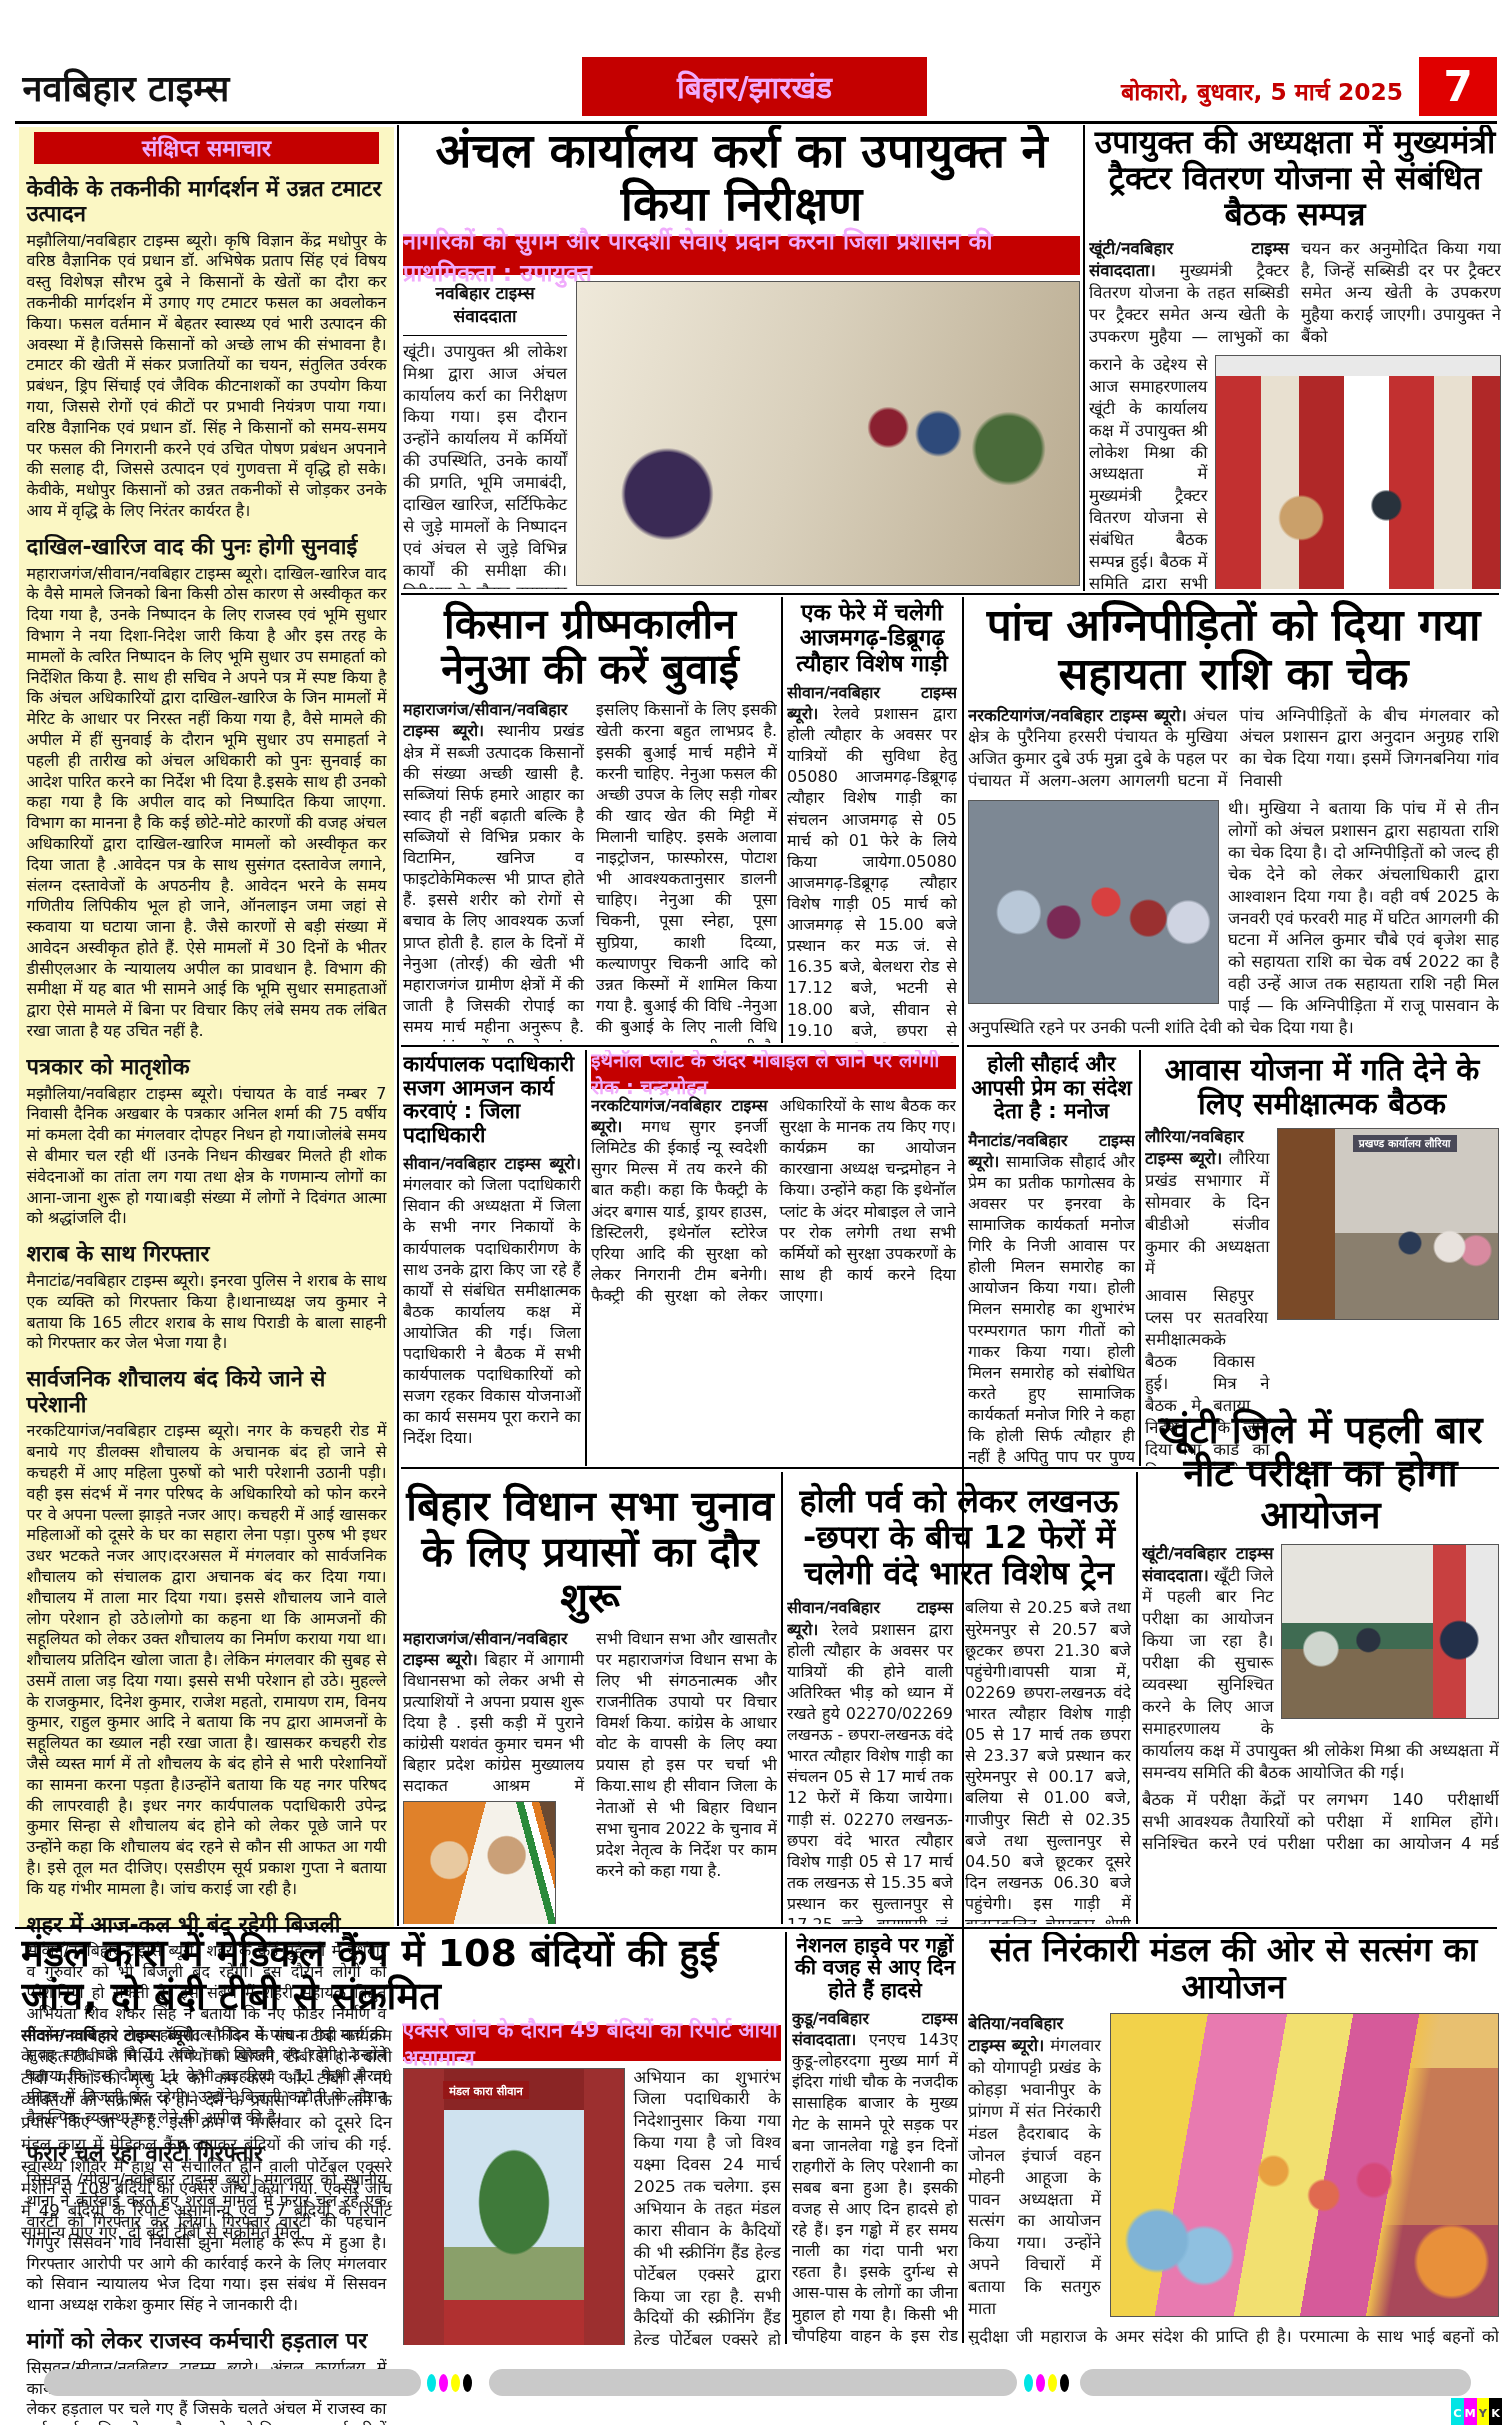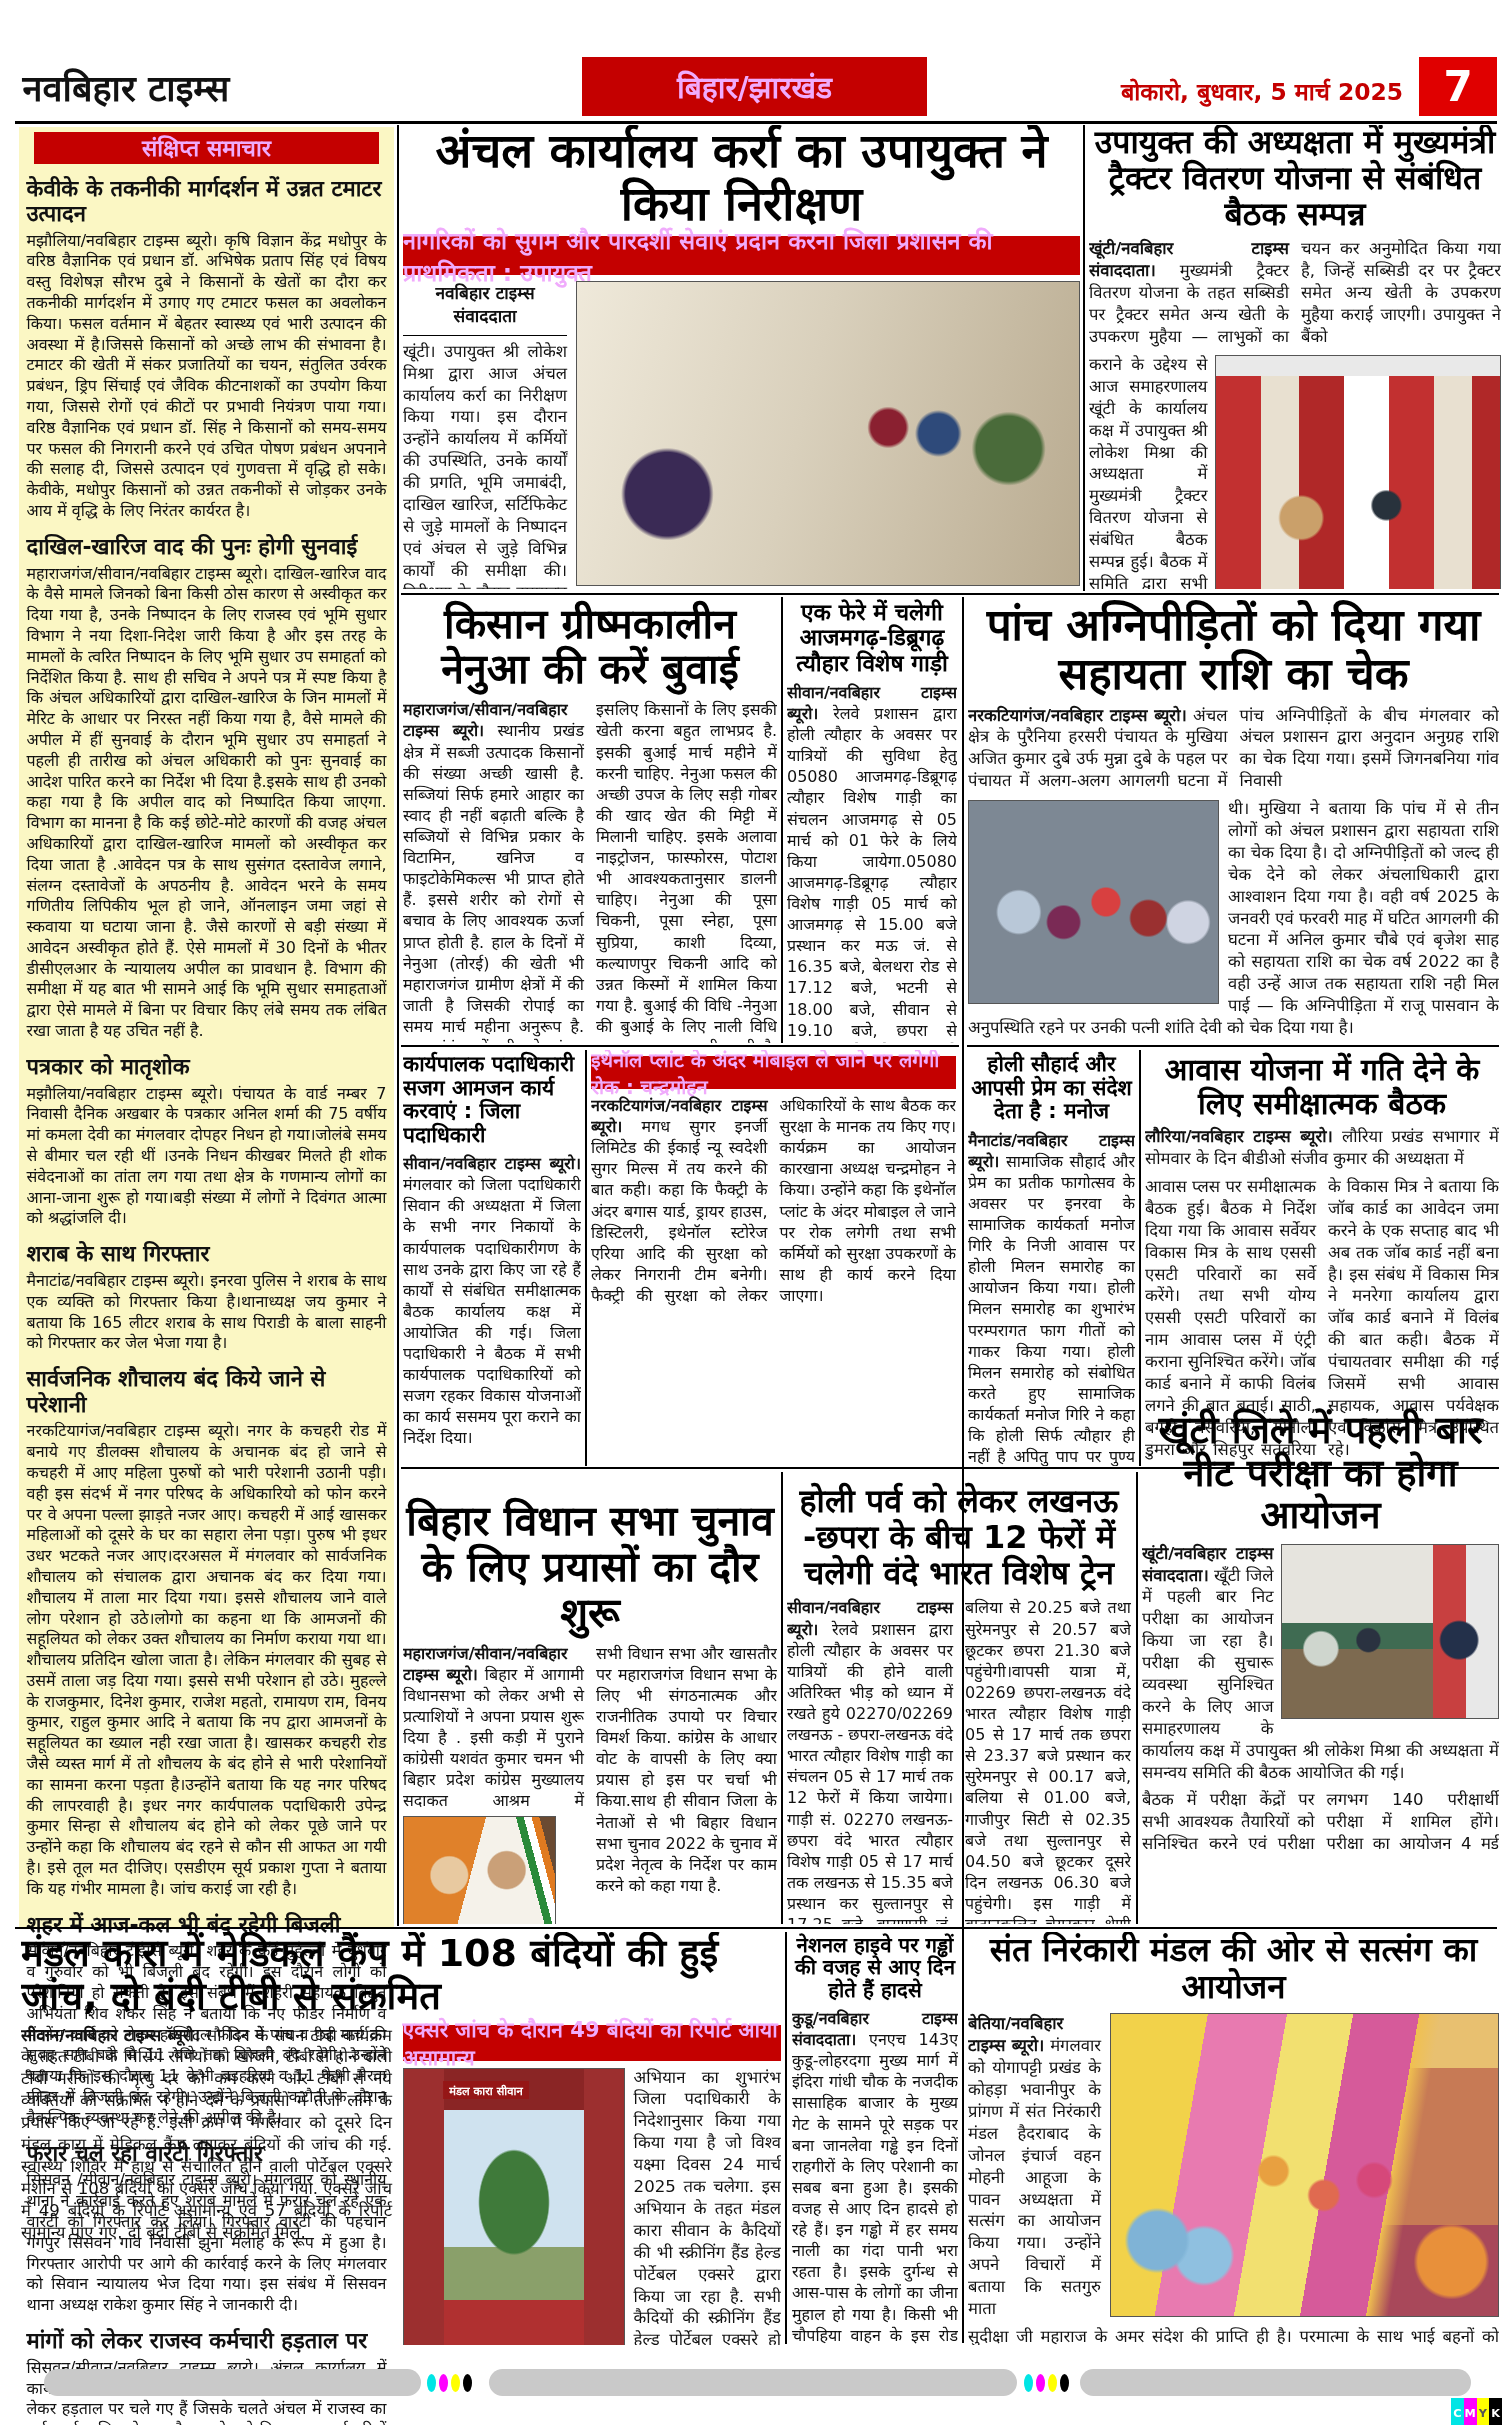--- a/index.html
+++ b/index.html
@@ -166,27 +166,35 @@
   </div>
 
   <div class="art" style="left:968px;top:1050px;width:167px;height:416px;">
     <div class="hl center" style="font-size:21px;margin-top:3px;">होली सौहार्द और आपसी प्रेम का संदेश देता है : मनोज</div>
     <p class="body-t mt" style="font-size:16px;"><b>मैनाटांड/नवबिहार टाइम्स ब्यूरो।</b> <span>सामाजिक सौहार्द और प्रेम का प्रतीक फागोत्सव के अवसर पर इनरवा के सामाजिक कार्यकर्ता मनोज गिरि के निजी आवास पर होली मिलन समारोह का आयोजन किया गया। होली मिलन समारोह का शुभारंभ परम्परागत फाग गीतों को गाकर किया गया। होली मिलन समारोह को संबोधित करते हुए सामाजिक कार्यकर्ता मनोज गिरि ने कहा कि होली सिर्फ त्यौहार ही नहीं है अपितु पाप पर पुण्य की विजय और अधर्म पर धर्म की विजय का भी त्यौहार है। ये सामाजिक सौहार्द्र और आपसी प्रेम का संदेश देता है। इस अवसर पर इनरवा के उप मुखिया आनंद मिश्रा, वेक्स अध्यक्ष बुनीलाल शाह, दीपेंद्र पटेल रवि गिरी मनु शाह,अनारूल मियां वाजिद मियां मनु कुशवाहा,कन्हैया उपस्थित रहे।</span></p>
   </div>
 
   <div class="art" style="left:1145px;top:1050px;width:354px;height:416px;">
     <div class="hl center" style="font-size:30px;margin-top:3px;">आवास योजना में गति देने के लिए समीक्षात्मक बैठक</div>
     <div class="mt" style="font-size:16.6px;">
+      <div class="ph" style="float:right;width:220px;height:190px;margin:1.5px 0 4.5px 7.5px;background:
+          linear-gradient(90deg,#7a4a28 0 26%, transparent 26%),
+          radial-gradient(circle at 60% 60%, #2a3a55 0 6%, transparent 7%),
+          radial-gradient(circle at 78% 62%, #e8e2dd 0 7%, transparent 8%),
+          radial-gradient(circle at 90% 64%, #d88aa0 0 6%, transparent 7%),
+          linear-gradient(180deg,#cfcac2 0 55%,#8a7f6e 55% 100%);">
+        <span class="sign" style="left:34%;top:6px;font-size:10.6px;background:rgba(40,40,60,.8);">प्रखण्ड कार्यालय लौरिया</span>
+      </div>
       <p class="body-t" style="font-size:16.6px;"><b>लौरिया/नवबिहार टाइम्स ब्यूरो।</b> <span>लौरिया प्रखंड सभागार में सोमवार के दिन बीडीओ संजीव कुमार की अध्यक्षता में</span></p>
     </div>
     <p class="body-t cols2 mt" style="font-size:16.6px;">आवास प्लस पर समीक्षात्मक बैठक हुई। बैठक मे निर्देश दिया गया कि आवास सर्वेयर विकास मित्र के साथ एससी एसटी परिवारों का सर्वे करेंगे। तथा सभी योग्य एससी एसटी परिवारों का नाम आवास प्लस में एंट्री कराना सुनिश्चित करेंगे। जॉब कार्ड बनाने में काफी विलंब लगने की बात बताई। साठी, बगही बसवरिया, गोनौली डुमरा और सिहपुर सतवरिया के विकास मित्र ने बताया कि जॉब कार्ड का आवेदन जमा करने के एक सप्ताह बाद भी अब तक जॉब कार्ड नहीं बना है। इस संबंध में विकास मित्र ने मनरेगा कार्यालय द्वारा जॉब कार्ड बनाने में विलंब की बात कही। बैठक में पंचायतवार समीक्षा की गई जिसमें सभी आवास सहायक, आवास पर्यवेक्षक एवं विकास मित्र उपस्थित रहे।</p>
   </div>
 
   <div class="art" style="left:403px;top:1472px;width:374px;height:452px;">
-    <div class="hl center" style="font-size:41px;margin-top:27px;">बिहार विधान सभा चुनाव के लिए प्रयासों का दौर शुरू</div>
+    <div class="hl center" style="font-size:41px;margin-top:12px;">बिहार विधान सभा चुनाव के लिए प्रयासों का दौर शुरू</div>
     <div class="cols2 mt body-t" style="font-size:16px;">
       <b>महाराजगंज/सीवान/नवबिहार टाइम्स ब्यूरो।</b>
       <span>बिहार में आगामी विधानसभा को लेकर अभी से प्रत्याशियों ने अपना प्रयास शुरू दिया है . इसी कड़ी में पुराने कांग्रेसी यशवंत कुमार चमन भी बिहार प्रदेश कांग्रेस मुख्यालय सदाकत आश्रम में</span>
       <span class="ph" style="display:inline-block;width:151px;height:166px;margin:4.5px 0;background:
           radial-gradient(circle at 30% 35%, #e8c9a0 0 12%, transparent 13%),
           radial-gradient(circle at 68% 32%, #caa078 0 12%, transparent 13%),
           linear-gradient(105deg,#e0812a 18% 42%, transparent 42%),
           linear-gradient(75deg,#f5f2ea 55% 80%, #2a8a3a 80% 84%, #ffffff 84% 88%, #e07a20 88% 92%, transparent 92%),
           linear-gradient(180deg,#6a4a32 0 100%);"></span>
       <span>के सभी विधान सभा और खासतौर पर महाराजगंज विधान सभा के लिए भी संगठनात्मक और राजनीतिक उपायो पर विचार विमर्श किया. कांग्रेस के आधार वोट के वापसी के लिए क्या प्रयास हो इस पर चर्चा भी किया.साथ ही सीवान जिला के नेताओं से भी बिहार विधान सभा चुनाव 2022 के चुनाव में प्रदेश नेतृत्व के निर्देश पर काम करने को कहा गया है.</span>

